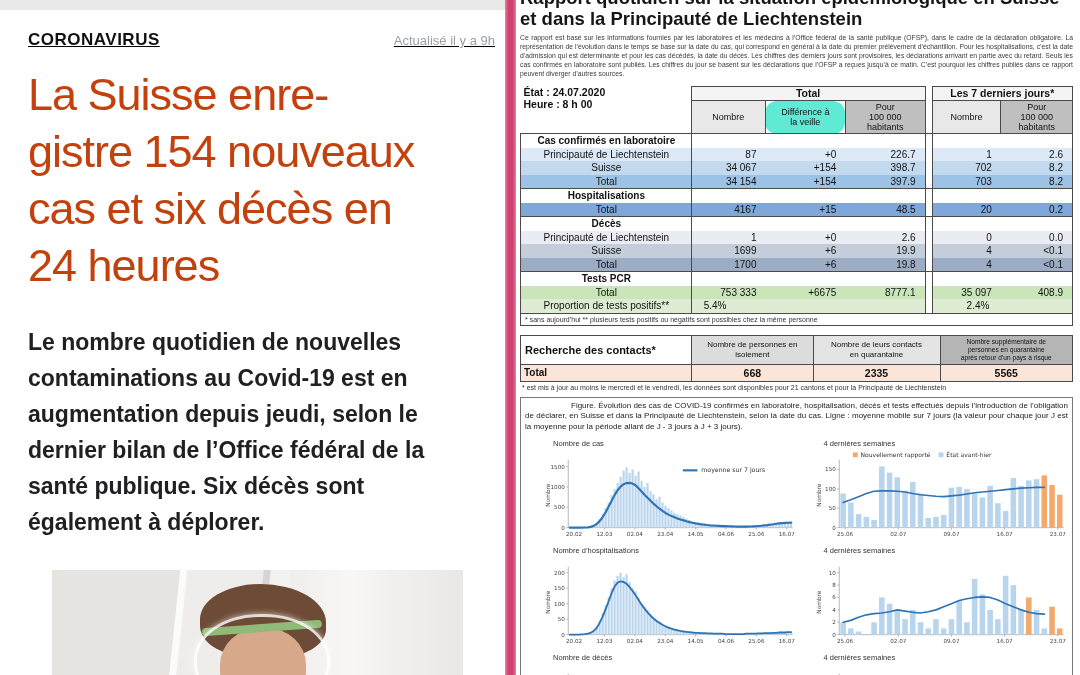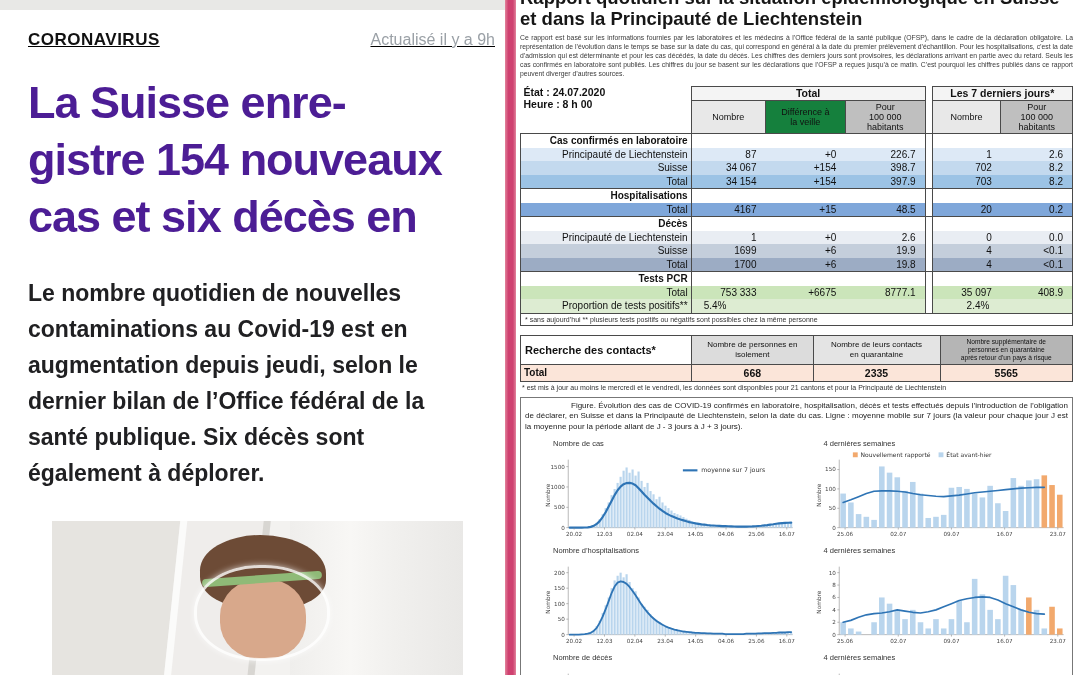--- a/index.html
+++ b/index.html
@@ -6,23 +6,23 @@
   html,body { width:1080px; height:675px; overflow:hidden; background:#fff;
               font-family:"Liberation Sans", sans-serif; }
   .screen { display:flex; width:1080px; height:675px; }
 
   
   .article { width:505px; height:675px; background:#fff; overflow:hidden; position:relative; }
   .top-strip { height:10px; background:#e8e8e6; width:100%; }
   .kicker-row { display:flex; justify-content:space-between; align-items:baseline;
                 padding:20px 10px 0 28px;text-decoration:underline; }
   .kicker { font-size:17px; font-weight:800; letter-spacing:.5px; color:#111; }
-  .updated { font-size:16px; color:#9aa0a6; font-weight:400; }
-  .headline { margin:24px 0 0 28px; font-size:45px; line-height:57px; font-weight:700;
-              color:#4c1d95; letter-spacing:-1px; }
+  .updated { font-size:13px; color:#9aa0a6; font-weight:400; }
+  .headline { margin:16px 0 0 28px; font-size:45px; line-height:57px; font-weight:400;
+              color:#c2410c; letter-spacing:-1px; }
   .lead { margin:30px 28px 0 28px; width:452px; font-size:23px; line-height:36px;
           font-weight:700; color:#202022; }
   .photo { position:relative; margin:30px 0 0 52px; width:411px; height:180px;
            background:#eeedeb; overflow:hidden; }
   .ph { position:absolute; }
   .ph-window { left:0; top:0; width:62%; height:100%; background:#f3f2f0; }
   .ph-frame { left:-34px; top:-60px; width:210px; height:300px; background:#e6e4e0;
               border:13px solid #fbfbfa; box-shadow:inset 0 0 0 2px #d3d1cd;
               transform:rotate(9deg); }
   .ph-frame2 { left:118px; top:-40px; width:90px; height:280px; background:#efedeb;
@@ -52,30 +52,30 @@
 
   table { border-collapse:collapse; width:100%; table-layout:fixed; }
   .main-table { margin-top:7px; font-size:10px; }
   .main-table th, .main-table td { padding:1px 3px; line-height:11.5px; font-weight:400; }
   .main-table .hl { width:31%; text-align:left; vertical-align:top; font-weight:700;
                     font-size:10.5px; border:none; }
   .main-table th.group { font-weight:700; text-align:center; font-size:10.5px;
                          border:1px solid #4a4a4a; background:#f4f4f4; }
   .main-table th.sub { text-align:center; font-size:9px; line-height:10px;
                        white-space:pre-line; border:1px solid #4a4a4a; vertical-align:middle; }
-  .s1 { background:#e8e8e8; } .s2 { background:#15803d; } .s3 { background:#bfbfbf; }
+  .s1 { background:#e8e8e8; } .s2 { background:#5eead4;border-radius:12px; } .s3 { background:#bfbfbf; }
   .main-table col.c-sp { width:7px; }
   .sp { background:#fff; border-left:1px solid #4a4a4a; border-right:1px solid #4a4a4a; padding:0; }
   thead .sp { border-top:none; border-bottom:none; }
   .main-table tbody td { border-bottom:none; }
   .main-table tbody td:first-child { border-left:1px solid #4a4a4a; }
   .main-table tbody td:last-child { border-right:1px solid #4a4a4a; }
   .main-table tr.sec td { border-top:1px solid #4a4a4a; }
   .main-table tbody tr:last-child td { border-bottom:1px solid #4a4a4a; }
-  .main-table .lbl { text-align:right; padding-left:4px; border-right:1px solid #4a4a4a; }
+  .main-table .lbl { text-align:center; padding-left:4px; border-right:1px solid #4a4a4a; }
   .main-table .v { text-align:right; padding-right:9px; }
   .main-table .b { font-weight:700; }
   .main-table .pl { text-align:left; padding-left:12px; }
   .main-table .pl2 { text-align:left; padding-left:34px; }
   .r-blue1 td { background:#dde9f6; } .r-blue2 td { background:#c3d9ee; }
   .r-blue3 td { background:#9cc3e5; } .r-blue4 td { background:#7fa7da; }
   .r-gray1 td { background:#e9edf3; } .r-gray2 td { background:#c4cedb; }
   .r-gray3 td { background:#9cacc4; }
   .r-green1 td { background:#cbe5ba; } .r-green2 td { background:#ddecd2; }
   tr td.sp { background:#fff; }
@@ -108,20 +108,21 @@
   <section class="article">
     <div class="top-strip"></div>
     <div class="kicker-row">
       <span class="kicker">CORONAVIRUS</span>
       <span class="updated">Actualisé il y a 9h</span>
     </div>
     <h1 class="headline">
         <div>La Suisse enre-</div>
         <div>gistre 154 nouveaux</div>
         <div>cas et six décès en</div>
+        <div>24 heures</div>
       </h1>
     <p class="lead">Le nombre quotidien de nouvelles contaminations au Covid-19 est en augmentation depuis jeudi, selon le dernier bilan de l’Office fédéral de la santé publique. Six décès sont également à déplorer.</p>
     <div class="photo">
       <div class="ph ph-window"></div>
       <div class="ph ph-frame"></div>
       <div class="ph ph-frame2"></div>
       <div class="ph ph-curtain"></div>
 
       <div class="ph ph-hair"></div>
       <div class="ph ph-face"></div>

